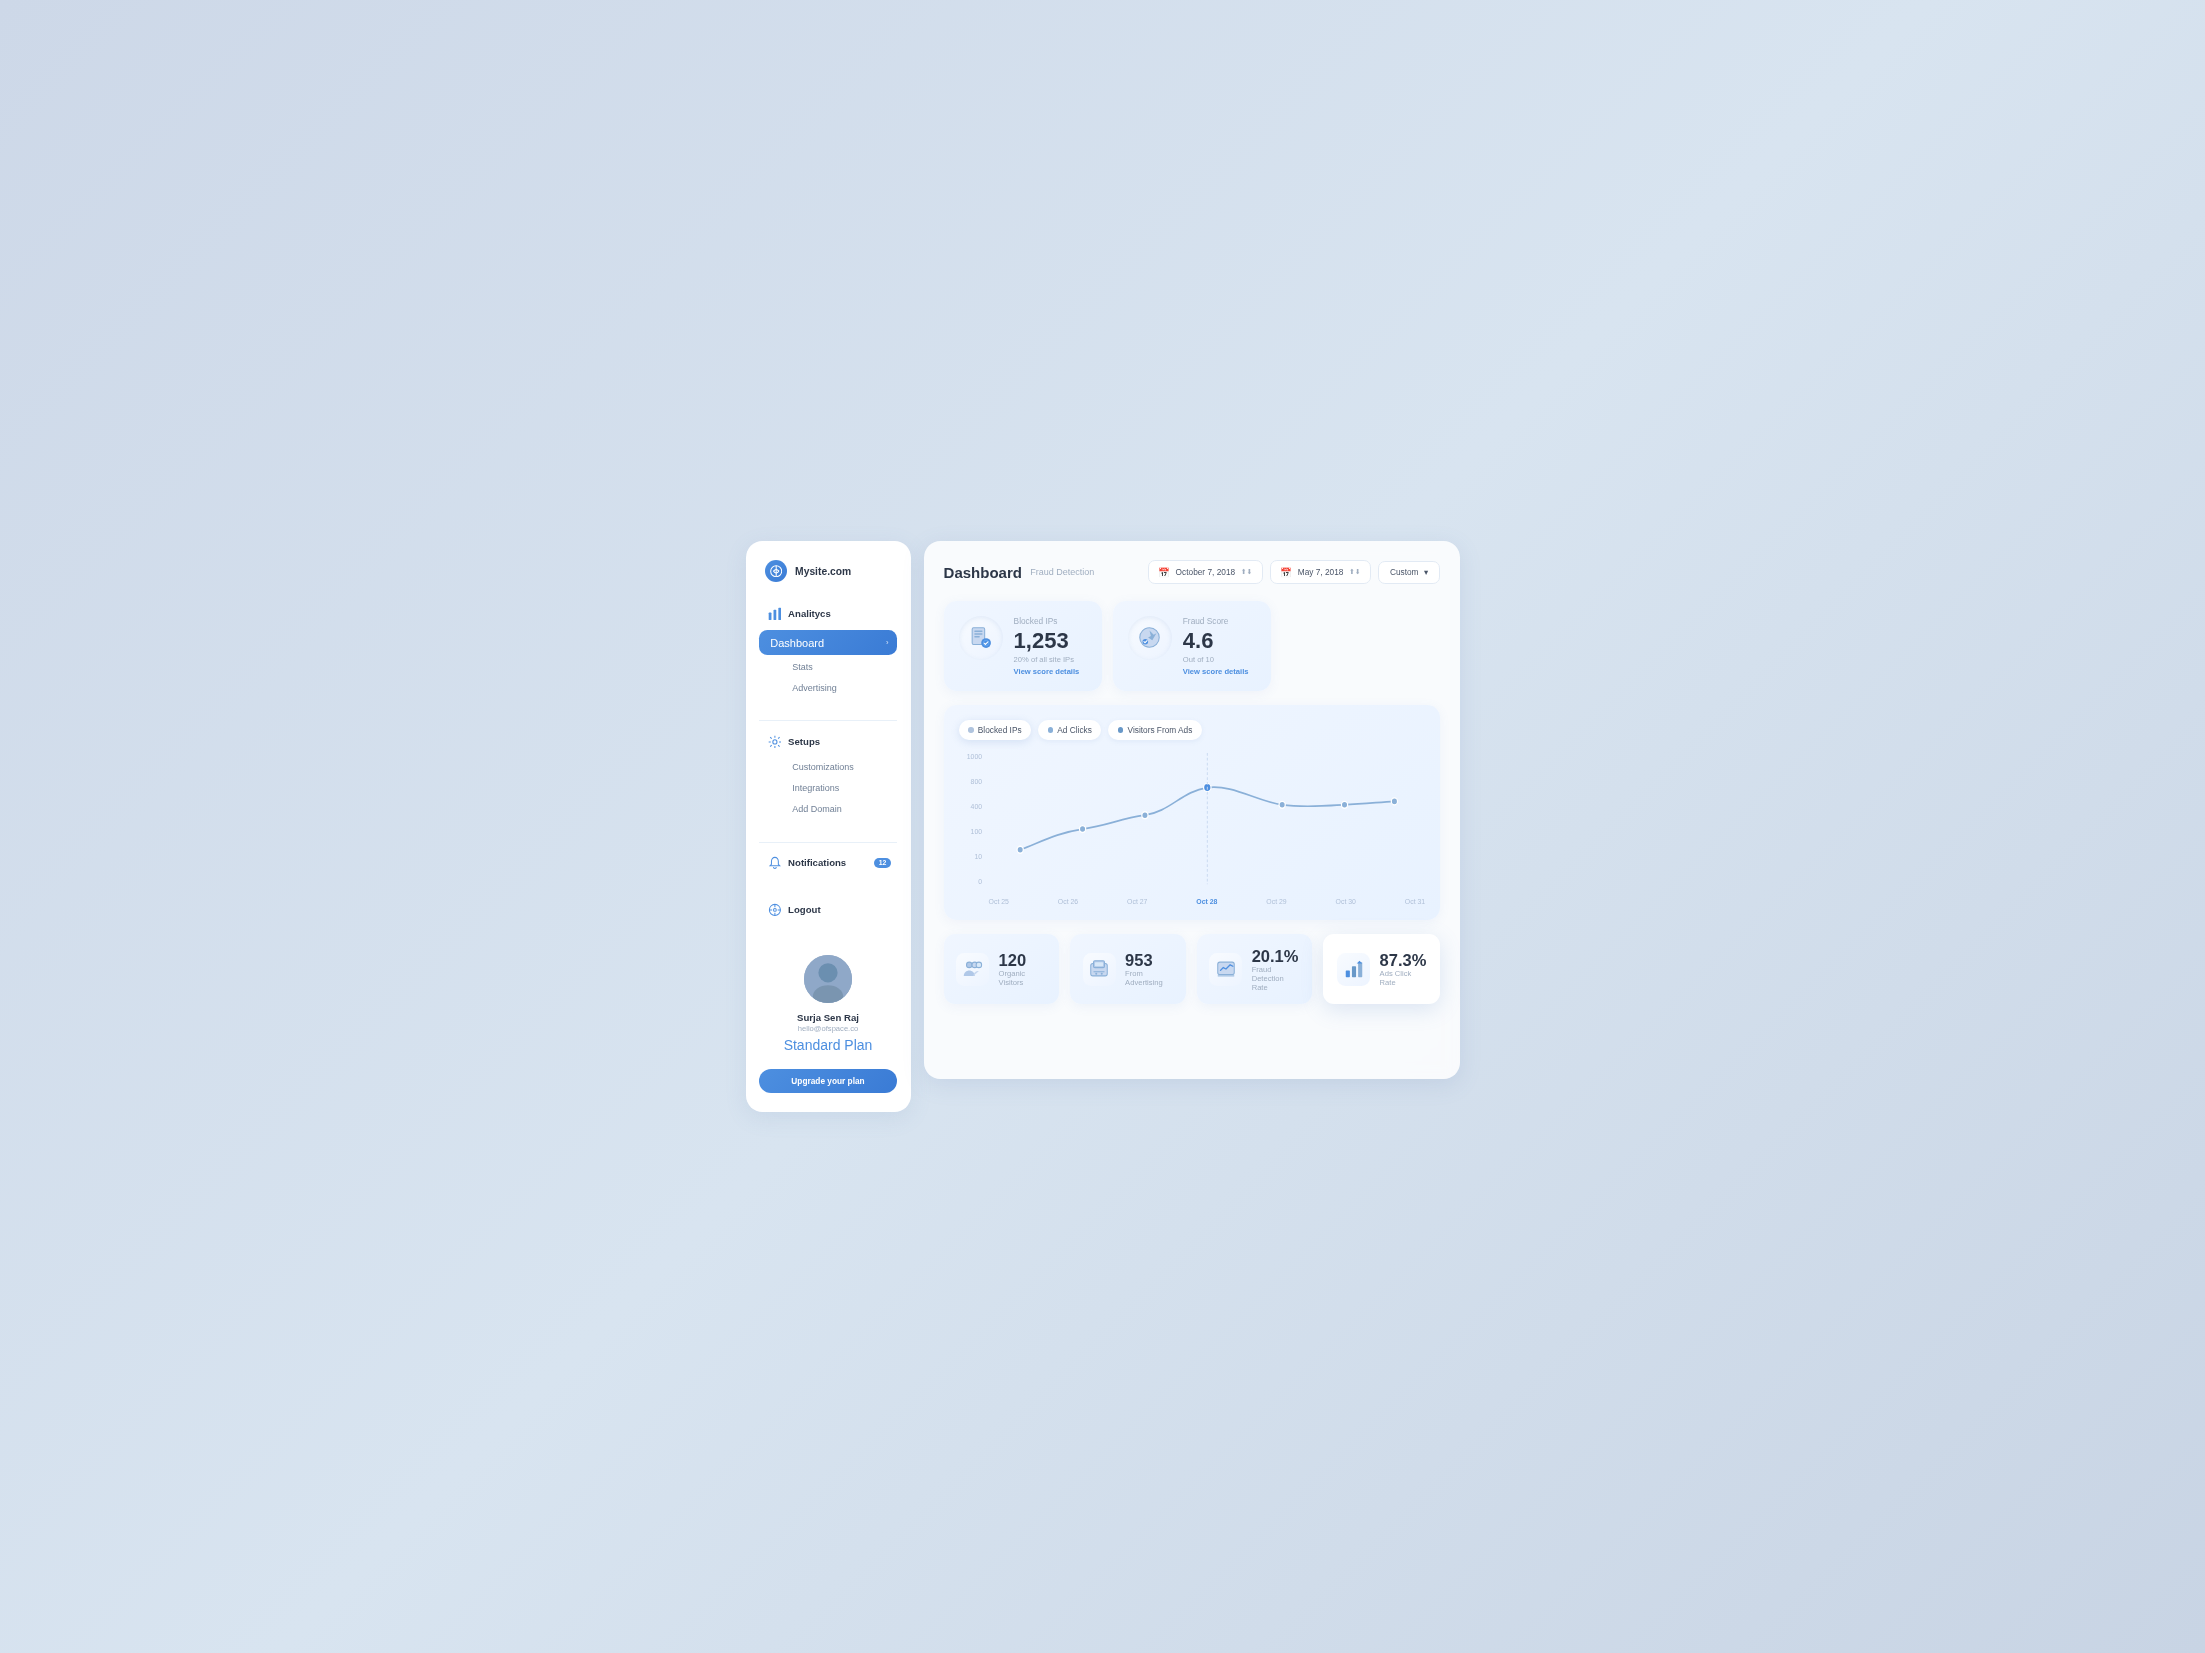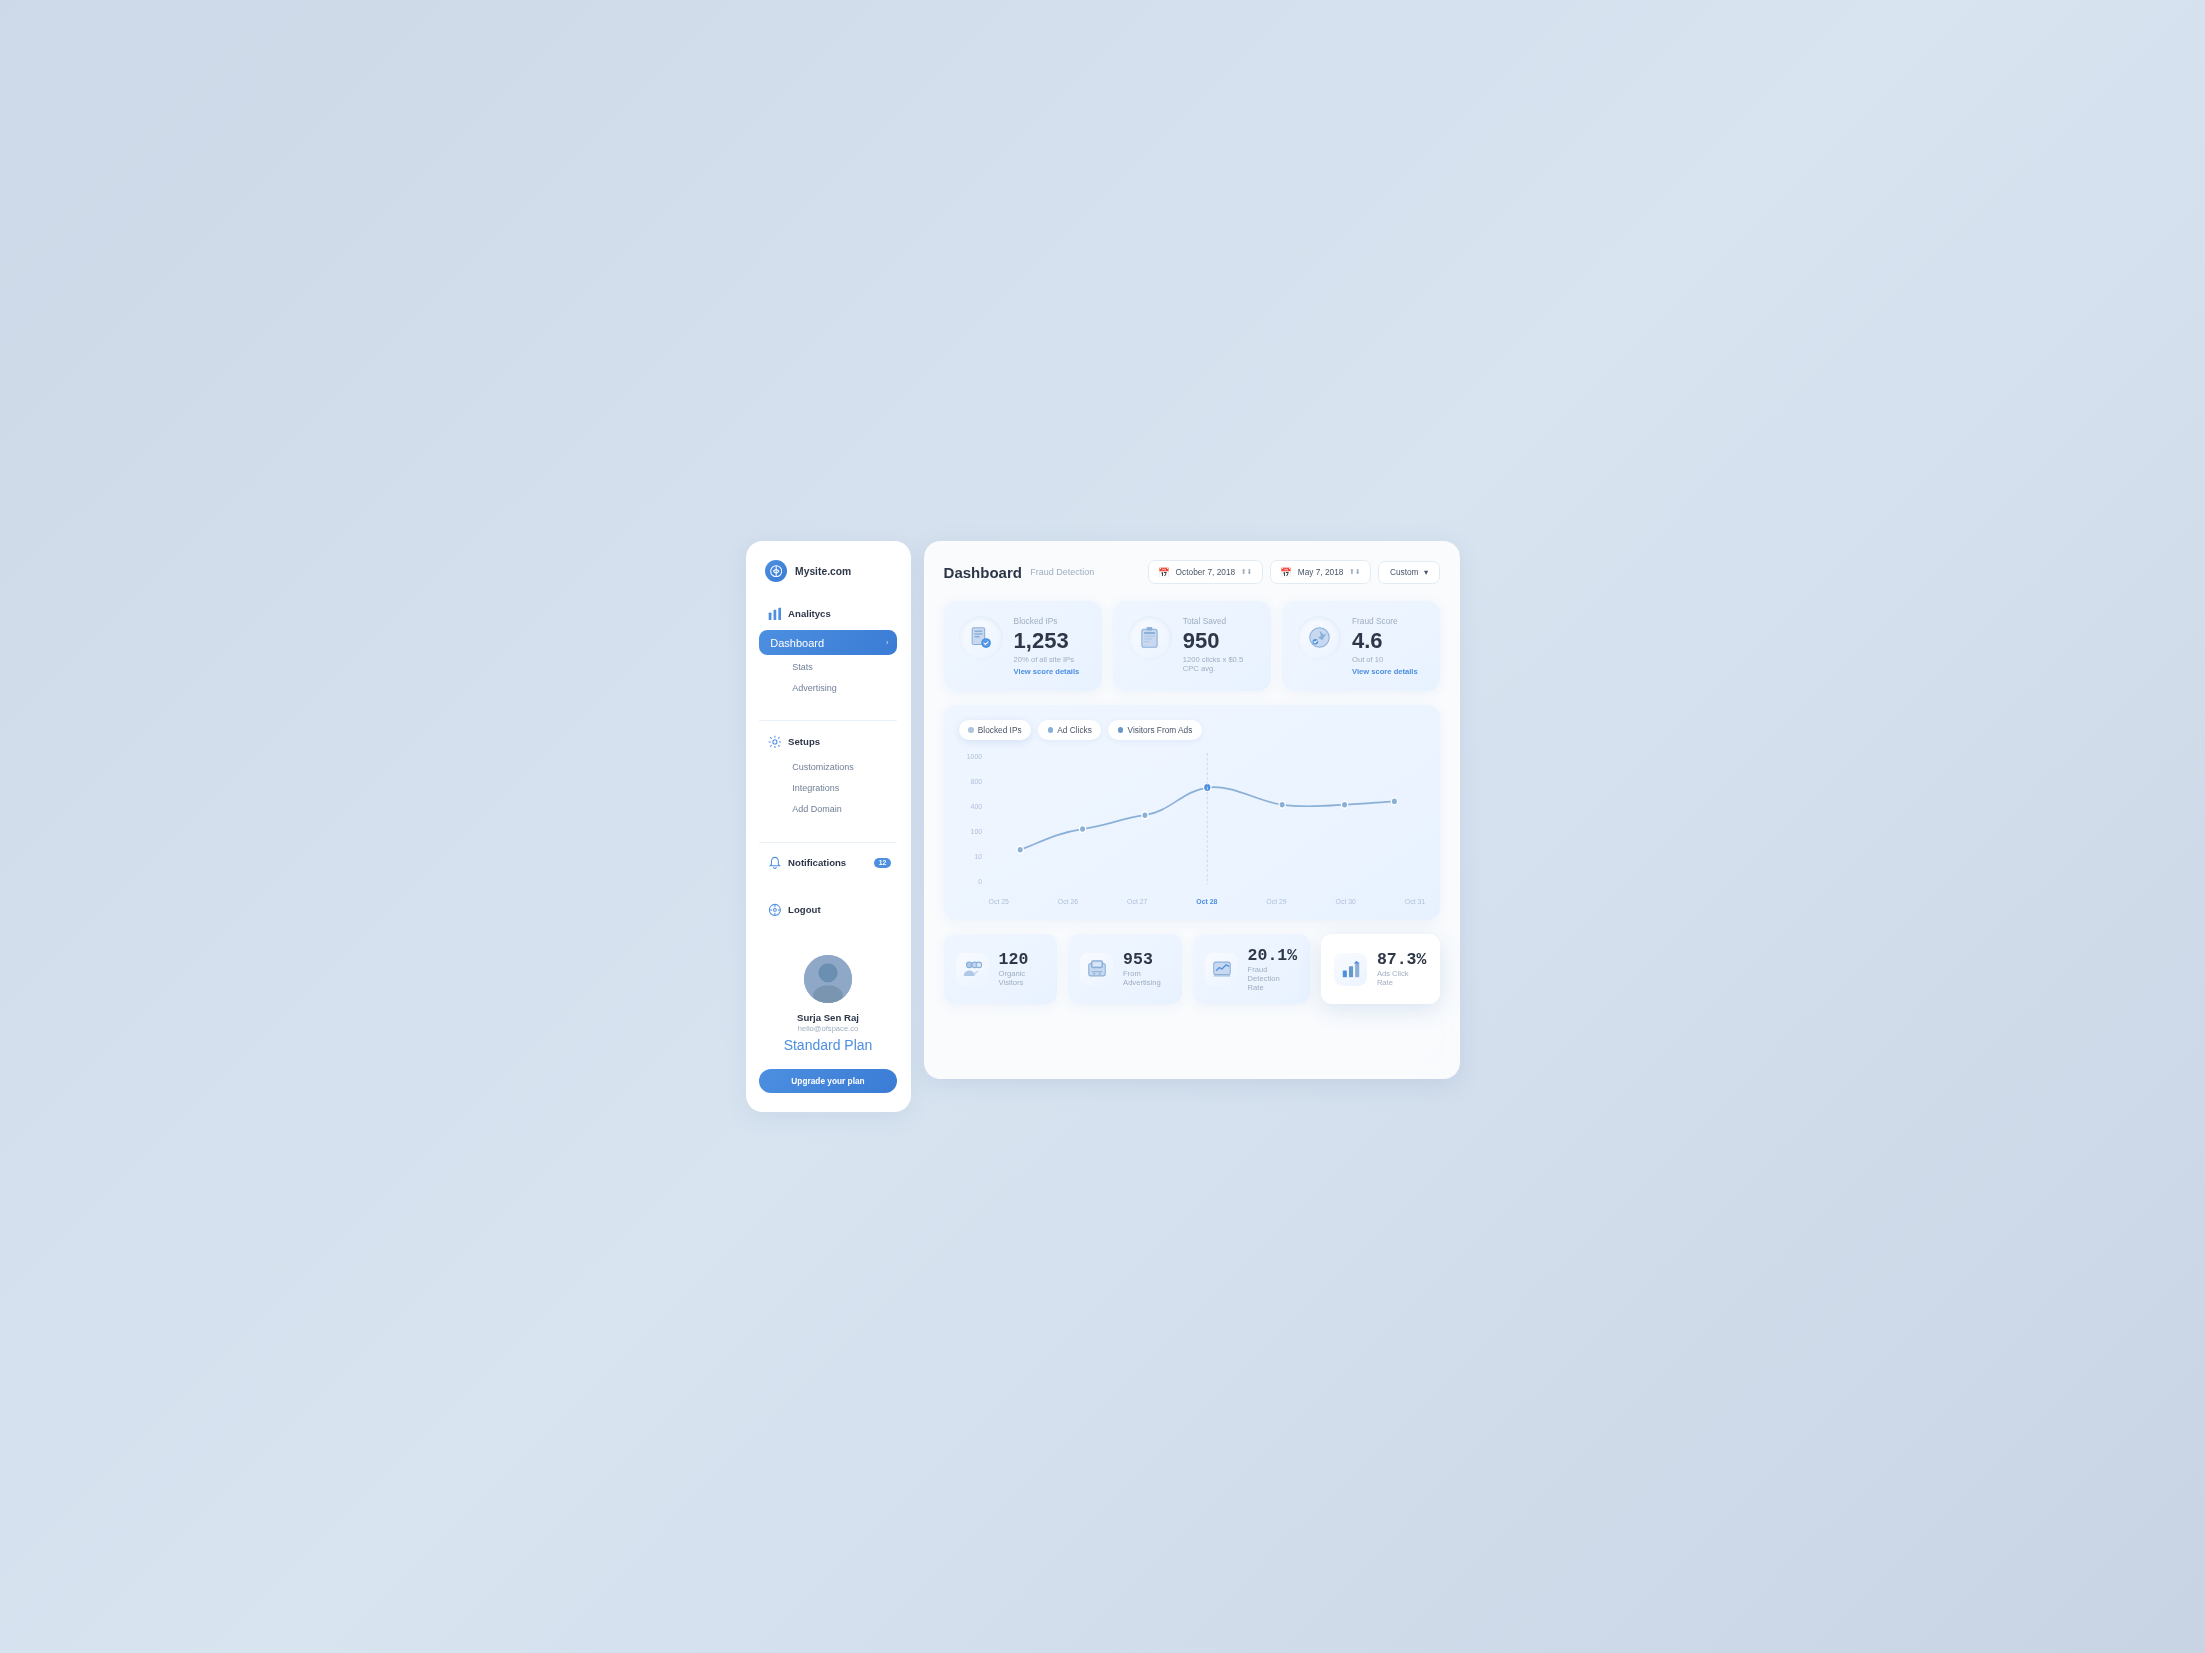--- a/index.html
+++ b/index.html
@@ -479,21 +479,20 @@
       align-items: center;
       justify-content: center;
       flex-shrink: 0;
     }
 
     .bottom-card-value {
       font-size: 16.5px;
       font-weight: 700;
       color: #2d3748;
       line-height: 1.1;
-      font-family: Liberation Mono, monospace;
     }
 
     .bottom-card-label {
       font-size: 7.6px;
       color: #a0aec0;
       font-weight: 400;
     }
 
     
     .floating-card {
@@ -653,37 +652,20 @@
           </svg>
         </div>
         <div class="stat-content">
           <div class="stat-label">Blocked IPs</div>
           <div class="stat-value">1,253</div>
           <div class="stat-desc">20% of all site IPs</div>
           <div class="stat-link">View score details</div>
         </div>
       </div>
 
-      <div class="stat-card">
-        <div class="stat-icon-wrap">
-          <svg width="25" height="25" viewBox="0 0 36 36" fill="none">
-            <rect x="7" y="6" width="22" height="26" rx="3" fill="#c8d8f0" stroke="#8ab0d8" stroke-width="1.5"></rect>
-            <rect x="10" y="10" width="16" height="3" rx="1" fill="#8ab0d8"></rect>
-            <rect x="10" y="15" width="16" height="2" rx="1" fill="#b0c8e8"></rect>
-            <rect x="10" y="19" width="12" height="2" rx="1" fill="#b0c8e8"></rect>
-            <rect x="10" y="23" width="8" height="2" rx="1" fill="#b0c8e8"></rect>
-            <path d="M14 3 L22 3 L22 8 L14 8 Z" fill="#8ab0d8"></path>
-          </svg>
-        </div>
-        <div class="stat-content">
-          <div class="stat-label">Total Saved</div>
-          <div class="stat-value">950</div>
-          <div class="stat-desc">1200 clicks x $0.5 CPC avg.</div>
-        </div>
-      </div>
 
       <div class="stat-card">
         <div class="stat-icon-wrap">
           <svg width="25" height="25" viewBox="0 0 36 36" fill="none">
             <circle cx="18" cy="18" r="14" fill="#c8d8f0" stroke="#8ab0d8" stroke-width="1.5"></circle>
             <path d="M18 8 L24 14 L28 12 L22 22 L16 18 L20 16 Z" fill="#8ab0d8"></path>
             <circle cx="12" cy="24" r="4" fill="#4d8fe0"></circle>
             <path d="M10 24l1.5 1.5 3-3" stroke="white" stroke-width="1.5" stroke-linecap="round"></path>
           </svg>
         </div>

